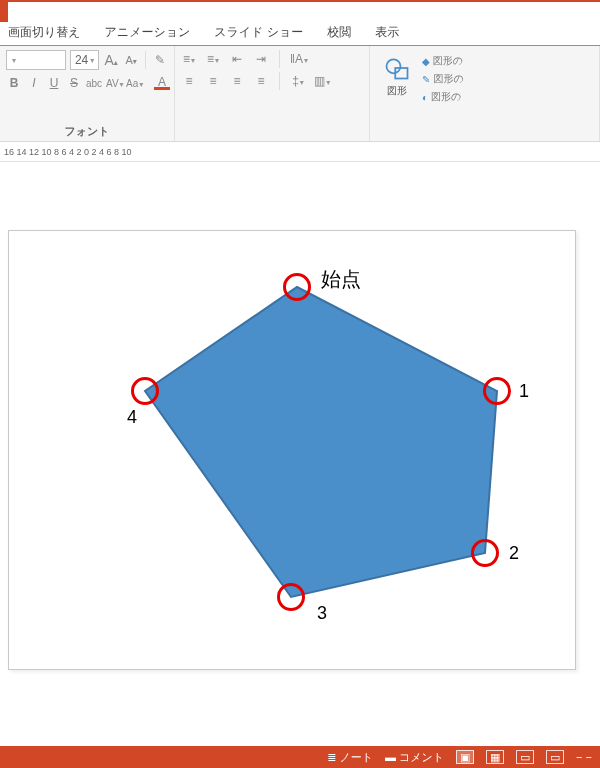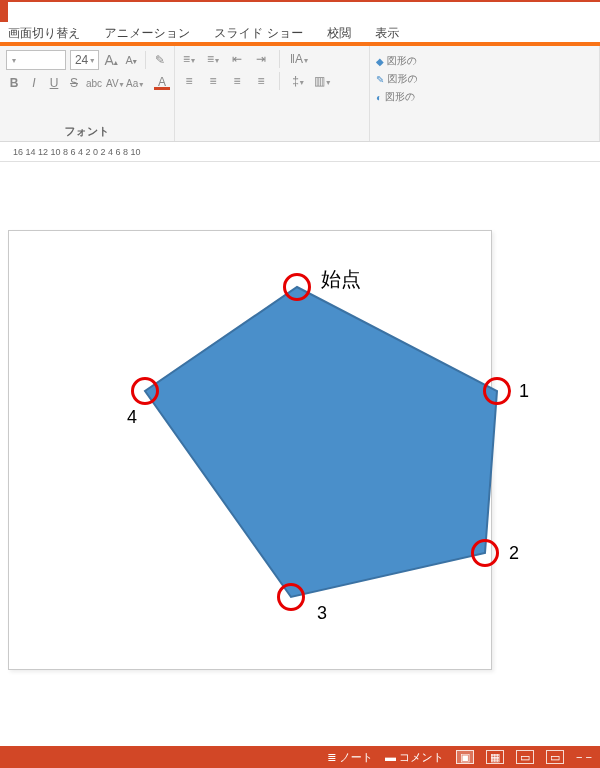--- a/index.html
+++ b/index.html
@@ -1,40 +1,40 @@
 <!DOCTYPE html>
 <html><head>
 <meta charset="utf-8">
 <style>
 * { margin: 0; padding: 0; box-sizing: border-box; font-family: "Yu Gothic UI", "Meiryo", sans-serif; }
 body { background: #fff; width: 600px; height: 768px; overflow: hidden; position: relative; }
 .titlebar { height: 24px; background: #fff; display: flex; align-items: center; justify-content: center; font-size: 12px; color: #444; border-top: 2px solid #d24726; }
 .titlebar .orange-sq { position: absolute; left: 0; top: 2px; width: 8px; height: 20px; background: #d24726; }
-.tabs { height: 22px; background: #fff; display: flex; gap: 24px; padding-left: 8px; font-size: 12px; color: #444; align-items: center; border-bottom: 4px solid #f97316; }
+.tabs { height: 22px; background: #fff; display: flex; gap: 24px; padding-left: 8px; font-size: 12px; color: #444; align-items: flex-start; border-bottom: 1px solid #f97316; }
 .tabs span { cursor: default; }
 .ribbon { height: 96px; background: #f5f5f5; border-bottom: 1px solid #d9d9d9; display: flex; }
 .rgroup { border-right: 1px solid #e0e0e0; display: flex; flex-direction: column; padding: 4px 6px 0 6px; }
 .rgroup-body { flex: 1; display: flex; flex-direction: column; gap: 4px; }
 .rgroup-label { text-align: center; font-size: 11px; color: #666; padding-bottom: 2px; font-weight: bold; }
 .row { display: flex; align-items: center; gap: 4px; }
 .combo { border: 1px solid #c0c0c0; background: #fff; height: 20px; display: flex; align-items: center; padding: 0 4px; font-size: 12px; color: #666; }
 .combo.font { width: 72px; }
 .combo.size { width: 34px; justify-content: space-between; }
 .ibtn { color: #888; font-size: 12px; min-width: 16px; text-align: center; }
 .ibtn.bold { font-weight: bold; }
 .ibtn.italic { font-style: italic; }
 .ibtn.ul { text-decoration: underline; }
 .sep { width: 1px; height: 18px; background: #ddd; margin: 0 2px; }
 .bigbtn { display: flex; flex-direction: column; align-items: center; justify-content: center; gap: 2px; width: 42px; font-size: 10px; color: #555; padding-top: 4px; }
 .bigbtn svg { width: 28px; height: 28px; }
 .shapeopts { display: flex; flex-direction: column; gap: 4px; font-size: 10px; color: #777; padding-top: 4px; }
 .shapeopts div { display: flex; align-items: center; gap: 3px; }
-.ruler { height: 20px; background: #fff; border-bottom: 1px solid #e0e0e0; font-size: 9px; color: #666; display: flex; align-items: center; overflow: hidden; padding-left: 13px; letter-spacing: 0; white-space: nowrap; font-family: monospace; }
+.ruler { height: 20px; background: #fff; border-bottom: 1px solid #e0e0e0; font-size: 9px; color: #666; display: flex; align-items: center; overflow: hidden; padding-left: 4px; letter-spacing: 0; white-space: nowrap; font-family: monospace; }
 .workspace { position: absolute; top: 164px; left: 0; right: 0; bottom: 22px; background: #fff; }
-.slide { position: absolute; left: 8px; top: 66px; width: 484px; height: 440px; background: #fff; border: 1px solid #c9c9c9; box-shadow: 2px 2px 4px rgba(0,0,0,0.08); }
+.slide { position: absolute; left: 8px; top: 66px; width: 568px; height: 440px; background: #fff; border: 1px solid #c9c9c9; box-shadow: 2px 2px 4px rgba(0,0,0,0.08); }
 .polygon { position: absolute; }
 .marker { position: absolute; width: 28px; height: 28px; border: 3px solid #e60000; border-radius: 50%; background: transparent; transform: translate(-50%, -50%); }
 .mlabel { position: absolute; font-size: 18px; color: #000; transform: translate(0, -50%); }
 .mlabel.start { font-size: 20px; }
 .statusbar { position: absolute; bottom: 0; left: 0; right: 0; height: 22px; background: #d24726; display: flex; align-items: center; justify-content: flex-end; gap: 12px; padding: 0 8px; font-size: 11px; color: #fff; }
 .statusbar .sbtn { display: flex; align-items: center; gap: 3px; }
 .viewbtn { width: 18px; height: 14px; border: 1px solid rgba(255,255,255,0.8); display: inline-flex; align-items: center; justify-content: center; }
 .dd { font-size: 8px; color: #999; margin-left: 1px; }
 </style>
 </head>
@@ -100,20 +100,27 @@
         <span class="ibtn">≡</span>
         <span class="sep"></span>
         <span class="ibtn">‡<span class="dd">▾</span></span>
         <span class="ibtn">▥<span class="dd">▾</span></span>
       </div>
     </div>
   </div>
 
   <div class="rgroup" style="flex:1">
     <div class="rgroup-body" style="flex-direction:row;align-items:flex-start">
+      <div class="bigbtn">
+        <svg viewBox="0 0 32 32">
+            <circle cx="12" cy="14" r="8" fill="none" stroke="#4a8fca" stroke-width="2"></circle>
+            <rect x="14" y="16" width="14" height="12" fill="none" stroke="#4a8fca" stroke-width="2"></rect>
+          </svg>
+        <span>図形</span>
+      </div>
       <div class="shapeopts">
         <div>
             <span style="color:#4a8fca">◆</span>
             <span>図形の</span>
           </div>
         <div>
             <span style="color:#4a8fca">✎</span>
             <span>図形の</span>
           </div>
         <div>

